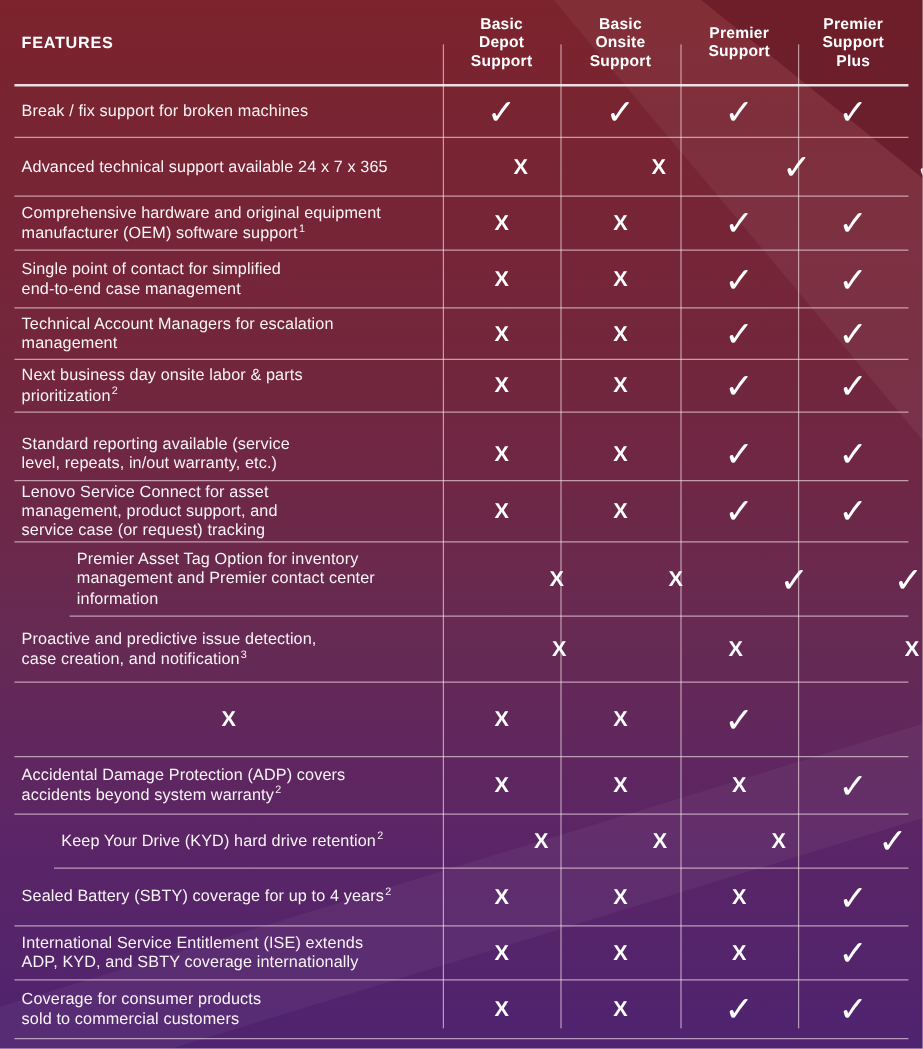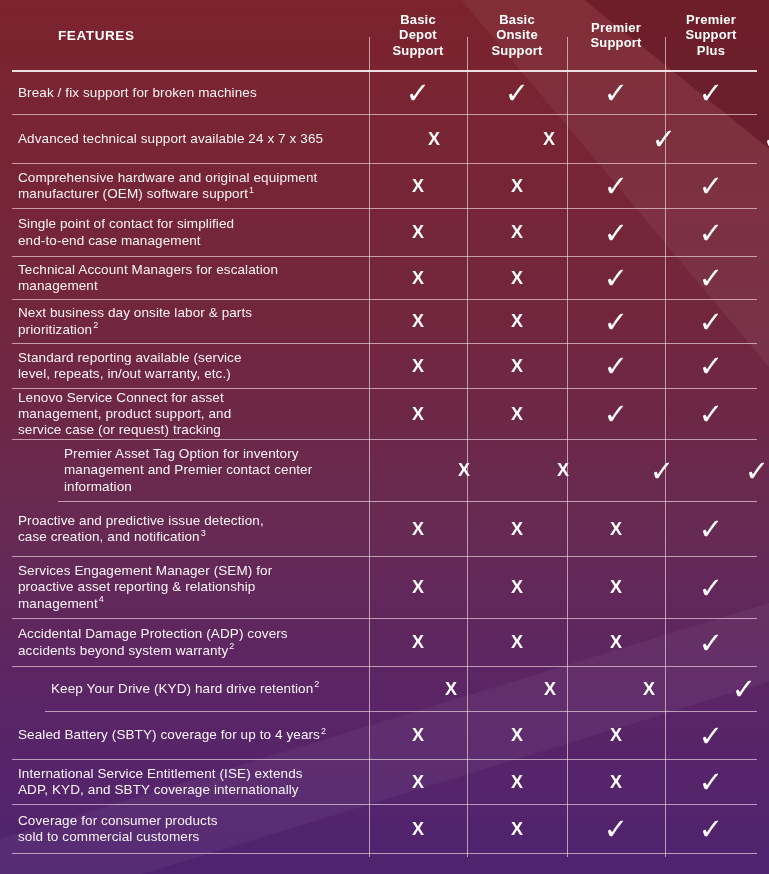--- a/index.html
+++ b/index.html
@@ -44,36 +44,36 @@
   .row-header{border-bottom:2px solid rgba(255,255,255,.85);}
 
   
   .table > .row:nth-child(1){height:72px;}
   .table > .row:nth-child(2){height:43px;}
   .table > .row:nth-child(3){height:49px;gap:16px;}
   .table > .row:nth-child(4){height:45px;}
   .table > .row:nth-child(5){height:48px;}
   .table > .row:nth-child(6){height:43px;}
   .table > .row:nth-child(7){height:44px;}
-  .table > .row:nth-child(8){height:45px;}
+  .table > .row:nth-child(8){height:45px;margin-top:12px;}
   .table > .row:nth-child(9){height:51px;}
   .table > .row:nth-child(10){height:62px;margin-left:46px;}
-  .table > .row:nth-child(11){height:55px;}
+  .table > .row:nth-child(11){height:55px;gap:48px;}
   .table > .row:nth-child(12){height:62px;}
   .table > .row:nth-child(13){height:48px;}
   .table > .row:nth-child(14){height:45px;margin-left:33px;}
   .table > .row:nth-child(15){height:48px;}
   .table > .row:nth-child(16){height:45px;}
   .table > .row:nth-child(17){height:49px;}
 
   .cell{display:flex;align-items:center;box-sizing:border-box;}
 
   .features-head{
     padding-left:6px;
-    font-size:13.5px;font-weight:bold;letter-spacing:.6px;margin-left:40px;
+    font-size:13.5px;font-weight:bold;letter-spacing:.6px;
   }
   .col-head{
     justify-content:center;text-align:center;
     font-size:13px;font-weight:bold;line-height:1.18;
     white-space:pre-line;letter-spacing:.2px;
   }
   .feature{
     padding-left:6px;padding-right:8px;
     font-size:13.5px;line-height:1.2;letter-spacing:.1px;
     color:#f9f4f6;
@@ -245,27 +245,20 @@
 case creation, and notification</span><sup class="feature-sup">3</sup>
         </div>
       </div>
       <div class="cell mark cross">X</div>
       <div class="cell mark cross">X</div>
       <div class="cell mark cross">X</div>
       <div class="cell mark check">✓</div>
     </div>
 
     <div class="row">
-      <div class="cell feature">
-        <div>
-          <span class="feature-text">Services Engagement Manager (SEM) for
-proactive asset reporting &amp; relationship
-management</span><sup class="feature-sup">4</sup>
-        </div>
-      </div>
       <div class="cell mark cross">X</div>
       <div class="cell mark cross">X</div>
       <div class="cell mark cross">X</div>
       <div class="cell mark check">✓</div>
     </div>
 
     <div class="row">
       <div class="cell feature">
         <div>
           <span class="feature-text">Accidental Damage Protection (ADP) covers

